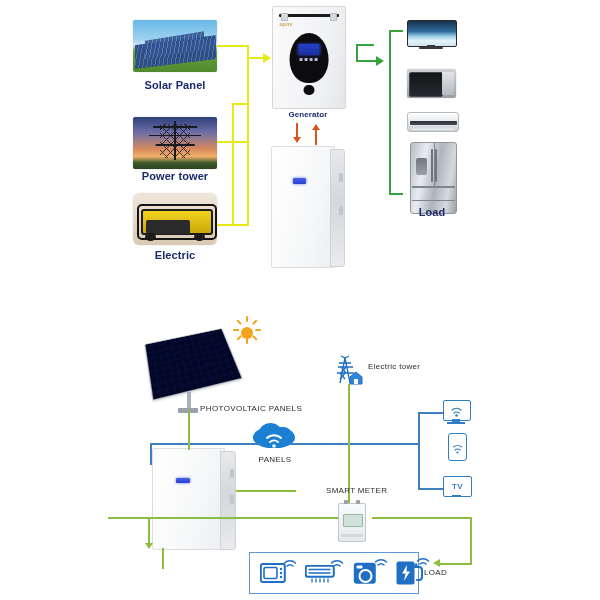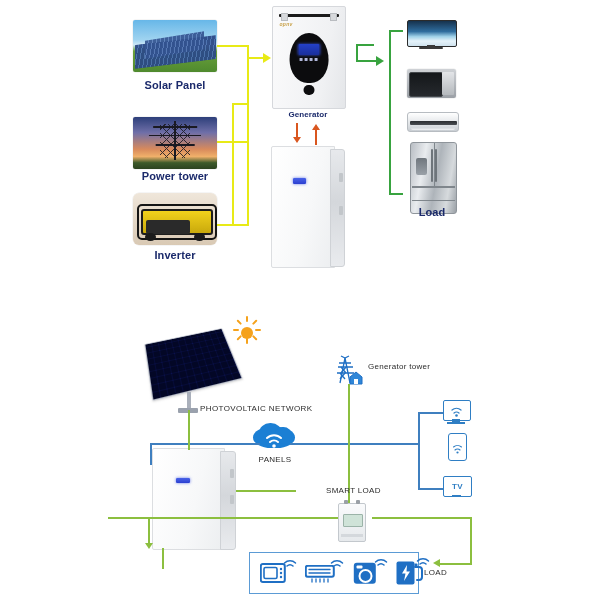--- a/index.html
+++ b/index.html
@@ -170,21 +170,21 @@
     </div>
     <div class="lbl lbl-top" style="left:133px;top:170px;width:84px;">Power tower</div>
 
     <div class="photo ph-gen" style="left:133px;top:193px;width:84px;height:52px;border-radius:6px;">
       <div class="frame"></div>
         <div class="body"></div>
         <div class="eng"></div>
       <div class="wh l"></div>
         <div class="wh r"></div>
     </div>
-    <div class="lbl lbl-top" style="left:133px;top:249px;width:84px;">Inverter</div>
+    <div class="lbl lbl-top" style="left:133px;top:249px;width:84px;">Electric</div>
 
     <div class="ln" style="left:217px;top:45px;width:32px;height:2px;"></div>
     <div class="ln" style="left:217px;top:141px;width:32px;height:2px;"></div>
     <div class="ln" style="left:217px;top:224px;width:32px;height:2px;"></div>
     <div class="ln" style="left:247px;top:45px;width:2px;height:181px;"></div>
     <div class="ln" style="left:232px;top:103px;width:2px;height:123px;"></div>
     <div class="ln" style="left:232px;top:103px;width:17px;height:2px;"></div>
     <div class="ln" style="left:247px;top:57px;width:18px;height:2px;"></div>
     <div class="arw arw-r-y" style="left:263px;top:53px;"></div>
 
@@ -269,36 +269,36 @@
       <div class="ray" style="transform:translate(-50%,-50%) rotate(225deg) translateY(8px);"></div>
       <div class="ray" style="transform:translate(-50%,-50%) rotate(270deg) translateY(8px);"></div>
       <div class="ray" style="transform:translate(-50%,-50%) rotate(315deg) translateY(8px);"></div>
     </div>
 
     <div class="pv" style="left:148px;top:30px;width:84px;height:82px;">
       <div class="pv-panel"></div>
       <div class="pv-pole"></div>
       <div class="pv-base"></div>
     </div>
-    <div class="abs lbl-bot" style="left:200px;top:104px;">PHOTOVOLTAIC NETWORK</div>
+    <div class="abs lbl-bot" style="left:200px;top:104px;">PHOTOVOLTAIC PANELS</div>
 
     <div class="abs" style="left:334px;top:55px;width:30px;height:32px;">
       <svg width="30" height="32" viewBox="0 0 30 32">
         <g stroke="#1f6fc4" stroke-width="1.3" fill="none">
           <path d="M11 3 L6 28 M11 3 L16 28 M4 12 H19 M3 18 H20 M5 8 H17"></path>
           <path d="M7 12 L12 18 M12 12 L7 18 M6 18 L11 24 M11 18 L6 24"></path>
           <path d="M11 3 L7 1 M11 3 L15 1"></path>
         </g>
         <g fill="#2f86d8" stroke="#1f6fc4" stroke-width="1">
           <path d="M16 22 L22 17 L28 22 V29 H16 Z"></path>
         </g>
         <rect x="20" y="24" width="4" height="5" fill="#fff"></rect>
       </svg>
     </div>
-    <div class="abs lbl-bot2" style="left:368px;top:62px;">Generator tower</div>
+    <div class="abs lbl-bot2" style="left:368px;top:62px;">Electric tower</div>
 
     <div class="cloud-net" style="left:253px;top:123px;width:42px;height:28px;">
       <div class="cl"></div>
         <div class="cl2"></div>
         <div class="cl3"></div>
       <svg width="42" height="28" viewBox="0 0 42 28" style="position:absolute;left:0;top:0;">
         <g stroke="#ffffff" stroke-width="2" fill="none" stroke-linecap="round">
           <path d="M14 15 A10 10 0 0 1 28 15"></path>
           <path d="M17 19 A6 6 0 0 1 25 19"></path>
         </g>
@@ -358,21 +358,21 @@
     <div class="ln-green" style="left:162px;top:248px;width:2px;height:21px;"></div>
     <div class="ln-green" style="left:108px;top:217px;width:230px;height:2px;"></div>
     <div class="ln-green" style="left:108px;top:217px;width:2px;height:2px;"></div>
     <div class="ln-green" style="left:372px;top:217px;width:100px;height:2px;"></div>
     <div class="ln-green" style="left:470px;top:217px;width:2px;height:48px;"></div>
     <div class="ln-green" style="left:440px;top:263px;width:32px;height:2px;"></div>
     <div class="arw arw-l-gr" style="left:433px;top:259px;"></div>
     <div class="ln-green" style="left:148px;top:217px;width:2px;height:27px;"></div>
     <div class="arw arw-d-gr" style="left:145px;top:243px;"></div>
 
-    <div class="abs lbl-bot2" style="left:326px;top:186px;">SMART LOAD</div>
+    <div class="abs lbl-bot2" style="left:326px;top:186px;">SMART METER</div>
     <div class="meter" style="left:338px;top:203px;width:26px;height:37px;">
       <div class="pin" style="left:5px;"></div>
       <div class="pin" style="right:5px;"></div>
       <div class="scr"></div>
       <div class="rail"></div>
     </div>
 
     <div class="loadbox" style="left:249px;top:252px;width:168px;height:40px;">
 
       <div class="abs" style="left:10px;top:10px;width:26px;height:20px;">

